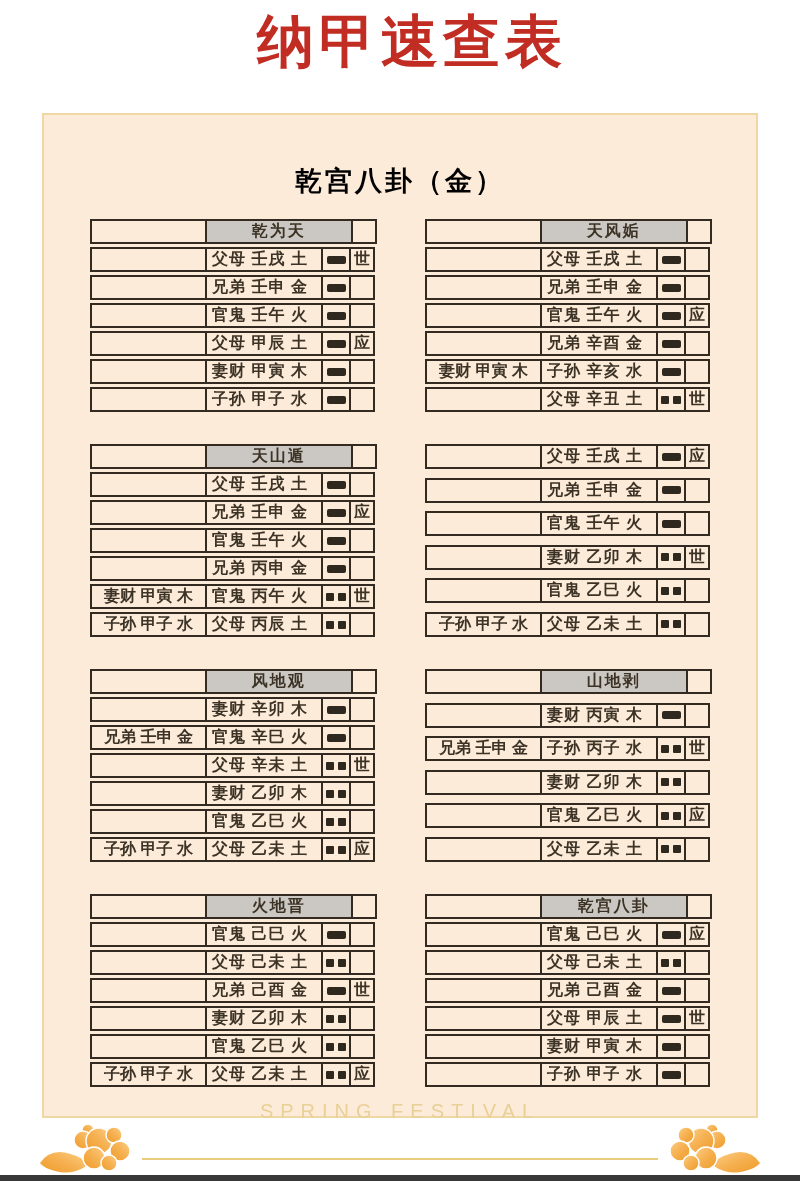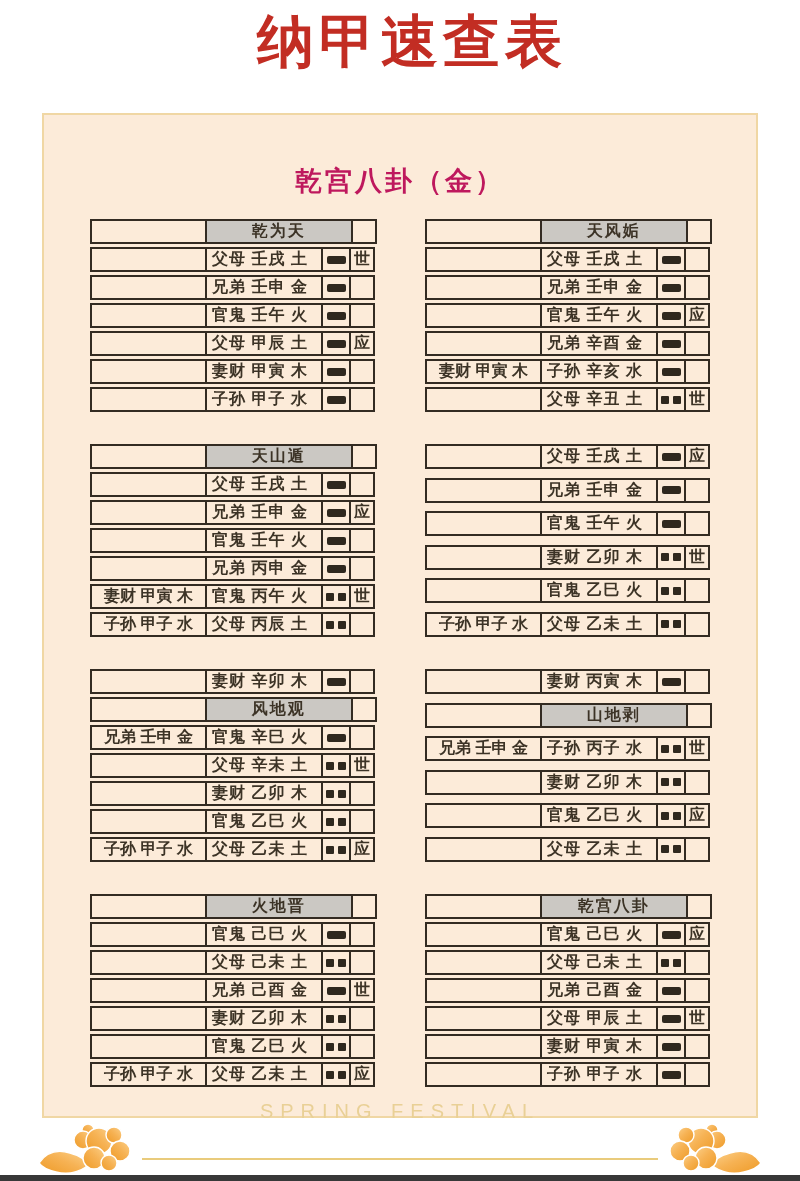--- a/index.html
+++ b/index.html
@@ -12,21 +12,21 @@
     position:absolute;top:4px;left:12px;width:100%;margin:0;text-align:center;
     font-size:57px;font-weight:900;color:#c22d23;letter-spacing:5px;
   }
   
   .panel{
     position:absolute;left:42px;top:113px;width:716px;height:1005px;box-sizing:border-box;
     background:#fcebd9;border:2px solid #f0d7a4;
   }
   .panel-heading{
     position:absolute;top:48px;left:0;width:100%;margin:0;text-align:center;
-    font-size:27px;font-weight:800;color:#be185d;letter-spacing:3px;
+    font-size:27px;font-weight:800;color:#000000;letter-spacing:3px;
   }
   
   .tables-grid{
     position:absolute;left:46px;top:104px;
     display:grid;grid-template-columns:287px 287px;grid-auto-rows:193px;
     column-gap:48px;row-gap:32px;
   }
   .hx-table{display:flex;flex-direction:column;justify-content:space-between;}
   .t-row{display:flex;height:25px;}
   .cell{
@@ -295,29 +295,29 @@
                 <i></i>
                 <i></i>
               </div>
             </div>
             <div class="cell marker"></div>
           </div>
         </div>
         <div class="hx-table">
           <div class="t-row">
             <div class="cell fushen"></div>
+            <div class="cell name">风地观</div>
+            <div class="cell marker"></div>
+          </div>
+          <div class="t-row">
+            <div class="cell fushen"></div>
             <div class="cell main">妻财 辛卯 木</div>
             <div class="cell sym">
               <div class="yang"></div>
             </div>
-            <div class="cell marker"></div>
-          </div>
-          <div class="t-row">
-            <div class="cell fushen"></div>
-            <div class="cell name">风地观</div>
             <div class="cell marker"></div>
           </div>
           <div class="t-row">
             <div class="cell fushen">兄弟 壬申 金</div>
             <div class="cell main">官鬼 辛巳 火</div>
             <div class="cell sym">
               <div class="yang"></div>
             </div>
             <div class="cell marker"></div>
           </div>
@@ -362,29 +362,29 @@
                 <i></i>
                 <i></i>
               </div>
             </div>
             <div class="cell marker">应</div>
           </div>
         </div>
         <div class="hx-table">
           <div class="t-row">
             <div class="cell fushen"></div>
+            <div class="cell name">山地剥</div>
+            <div class="cell marker"></div>
+          </div>
+          <div class="t-row">
+            <div class="cell fushen"></div>
             <div class="cell main">妻财 丙寅 木</div>
             <div class="cell sym">
               <div class="yang"></div>
             </div>
-            <div class="cell marker"></div>
-          </div>
-          <div class="t-row">
-            <div class="cell fushen"></div>
-            <div class="cell name">山地剥</div>
             <div class="cell marker"></div>
           </div>
           <div class="t-row">
             <div class="cell fushen">兄弟 壬申 金</div>
             <div class="cell main">子孙 丙子 水</div>
             <div class="cell sym">
               <div class="yin">
                 <i></i>
                 <i></i>
               </div>

